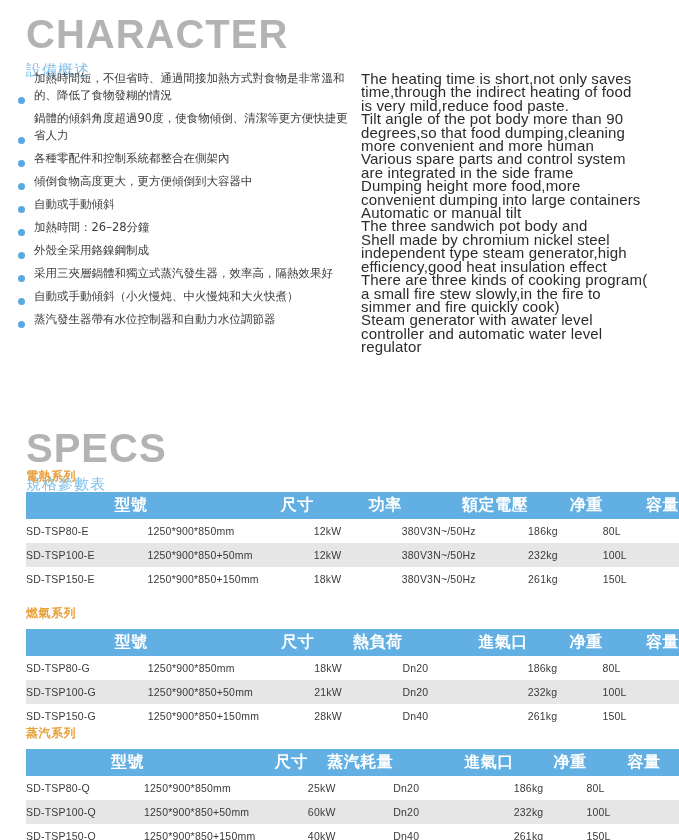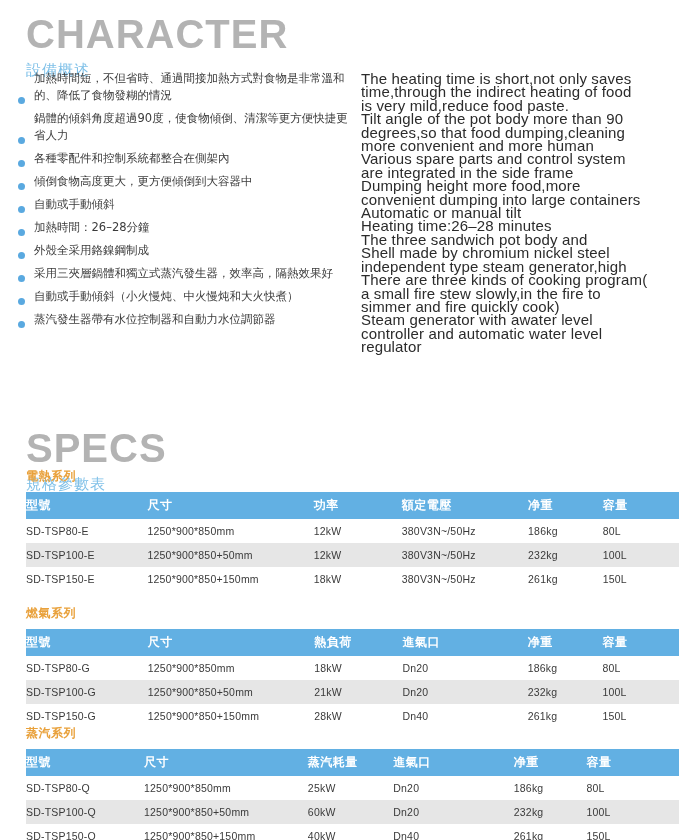--- a/index.html
+++ b/index.html
@@ -84,26 +84,26 @@
   }
 
   table.spec-table {
     border-collapse: collapse;
     table-layout: fixed;
     font-family: "Liberation Sans", sans-serif;
   }
   table.spec-table thead th {
     background: #62b0e3;
     color: #ffffff;
-    font-size: 12px;
+    font-size: 16px;
     font-weight: bold;
     height: 27px;
     font-family: "DejaVu Sans", sans-serif;
     letter-spacing: 0.5px;
-    text-align: left;
+    text-align: right;
     padding: 0;
   }
   table.spec-table tbody td {
     font-size: 10.5px;
     color: #3a3a3a;
     height: 24px;
     text-align: left;
     padding: 0;
     letter-spacing: 0.2px;
   }
@@ -178,24 +178,24 @@
         <div class="en-line">time,through the indirect heating of food</div>
         <div class="en-line">is very mild,reduce food paste.</div>
         <div class="en-line">Tilt angle of the pot body more than 90</div>
         <div class="en-line">degrees,so that food dumping,cleaning</div>
         <div class="en-line">more convenient and more human</div>
         <div class="en-line">Various spare parts and control system</div>
         <div class="en-line">are integrated in the side frame</div>
         <div class="en-line">Dumping height more food,more</div>
         <div class="en-line">convenient dumping into large containers</div>
         <div class="en-line">Automatic or manual tilt</div>
-        <div class="en-line">Heating time:26–28 minutes</div>
         <div class="en-line">The three sandwich pot body and</div>
         <div class="en-line">Shell made by chromium nickel steel</div>
         <div class="en-line">independent type steam generator,high</div>
+        <div class="en-line">efficiency,good heat insulation effect</div>
         <div class="en-line">There are three kinds of cooking program(</div>
         <div class="en-line">a small fire stew slowly,in the fire to</div>
         <div class="en-line">simmer and fire quickly cook)</div>
         <div class="en-line">Steam generator with awater level</div>
         <div class="en-line">controller and automatic water level</div>
         <div class="en-line">regulator</div>
       </div>
   </div>
 
   <div id="specs-section">

